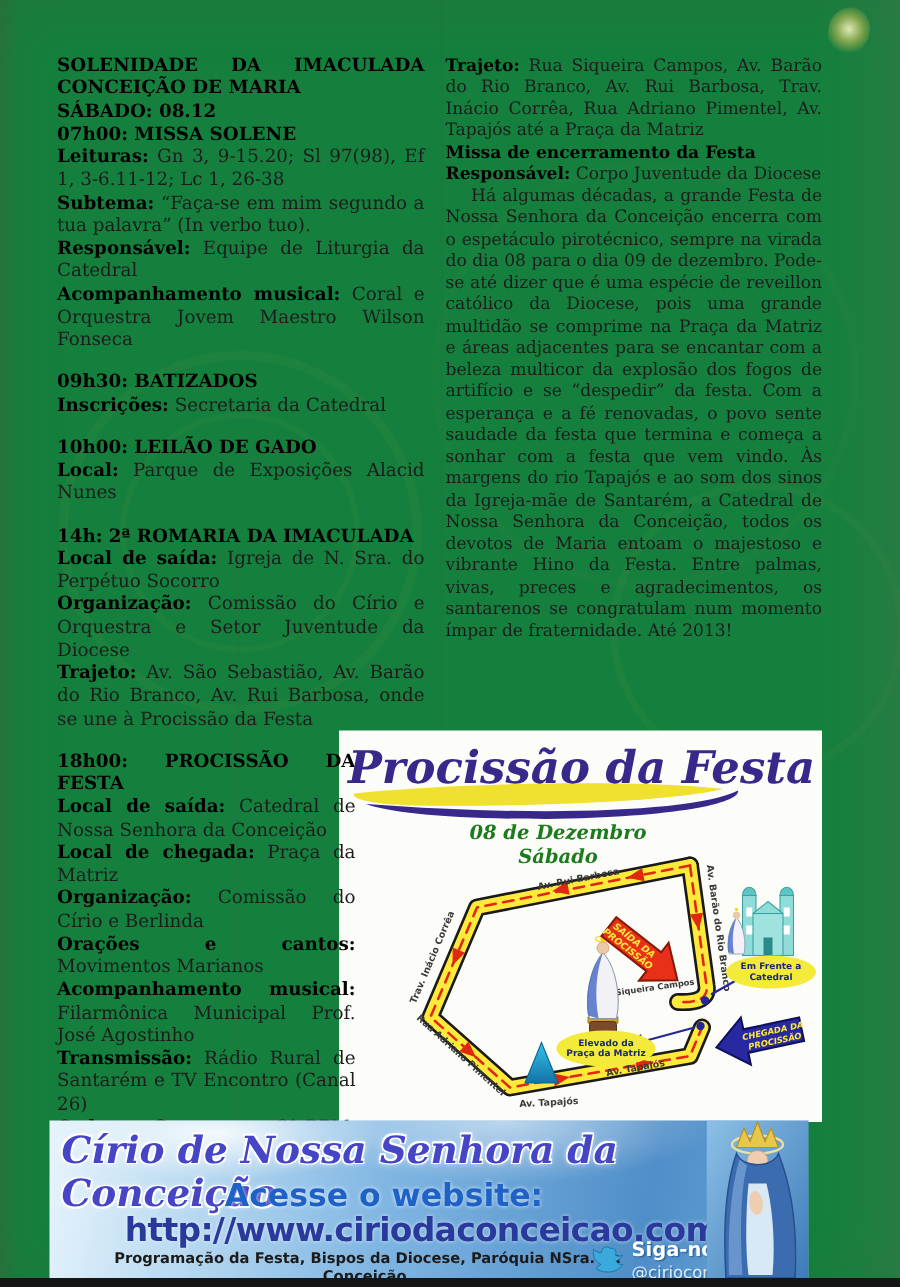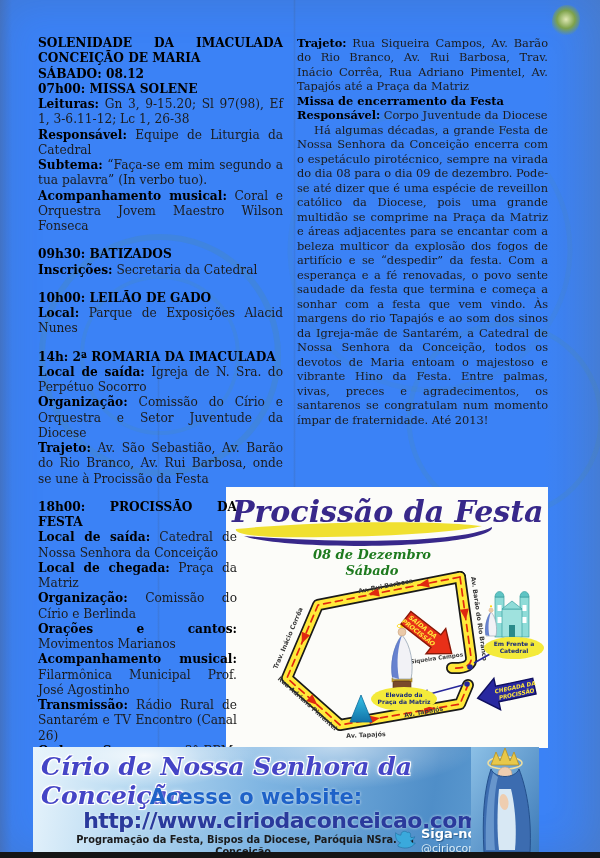--- a/index.html
+++ b/index.html
@@ -1,17 +1,17 @@
 <!DOCTYPE html>
 <html><head>
 <meta charset="utf-8">
 <style>
   html,body{margin:0;padding:0;}
   body{background:#555;font-family:"DejaVu Serif", serif;}
-  #page{position:relative;width:600px;height:858px;background:#3b82f6;overflow:hidden;
+  #page{position:relative;width:600px;height:858px;background:#15803d;overflow:hidden;
         box-shadow:inset 0 0 45px rgba(90,80,60,.18);}
   
   .edge-right{position:absolute;right:0;top:0;width:56px;height:100%;
         background:linear-gradient(to right,rgba(120,125,110,0),rgba(120,125,110,.13));}
   .edge-left{position:absolute;left:0;top:0;width:12px;height:100%;
         background:linear-gradient(to right,rgba(90,70,50,.18),rgba(90,70,50,0));}
   .crease{position:absolute;width:3px;background:linear-gradient(to right,rgba(0,0,0,0),rgba(70,70,60,.12),rgba(0,0,0,0));}
   .crease.a{left:293px;top:0;height:488px;}
   .crease.b{left:157px;top:358px;height:390px;}
   .ornament{position:absolute;left:552px;top:5px;width:28px;height:32px;
@@ -81,22 +81,22 @@
   <div class="edge-left"></div>
   <div class="crease a"></div>
   <div class="crease b"></div>
   <div class="ornament"></div>
 
   <div class="col col-left">
     <p class="para"><span class="b">SOLENIDADE DA IMACULADA CONCEIÇÃO DE MARIA</span></p>
     <p class="para"><span class="b">SÁBADO: 08.12</span></p>
     <p class="para"><span class="b">07h00: MISSA SOLENE</span></p>
     <p class="para"><span class="b">Leituras:</span><span class="t"> Gn 3, 9-15.20; Sl 97(98), Ef 1, 3-6.11-12; Lc 1, 26-38</span></p>
+    <p class="para"><span class="b">Subtema:</span><span class="t"> “Faça-se em mim segundo a tua palavra” (In verbo tuo).</span></p>
     <p class="para"><span class="b">Responsável:</span><span class="t"> Equipe de Liturgia da Catedral</span></p>
-    <p class="para"><span class="b">Subtema:</span><span class="t"> “Faça-se em mim segundo a tua palavra” (In verbo tuo).</span></p>
     <p class="para"><span class="b">Acompanhamento musical:</span><span class="t"> Coral e Orquestra Jovem Maestro Wilson Fonseca</span></p>
     <p class="para mt"><span class="b">09h30: BATIZADOS</span></p>
     <p class="para"><span class="b">Inscrições:</span><span class="t"> Secretaria da Catedral</span></p>
     <p class="para mt"><span class="b">10h00: LEILÃO DE GADO</span></p>
     <p class="para"><span class="b">Local:</span><span class="t"> Parque de Exposições Alacid Nunes</span></p>
     <p class="para mt"><span class="b">14h: 2ª ROMARIA DA IMACULADA</span></p>
     <p class="para"><span class="b">Local de saída:</span><span class="t"> Igreja de N. Sra. do Perpétuo Socorro</span></p>
     <p class="para"><span class="b">Organização:</span><span class="t"> Comissão do Círio e Orquestra e Setor Juventude da Diocese</span></p>
     <p class="para"><span class="b">Trajeto:</span><span class="t"> Av. São Sebastião, Av. Barão do Rio Branco, Av. Rui Barbosa, onde se une à Procissão da Festa</span></p>
     <div class="narrow">

